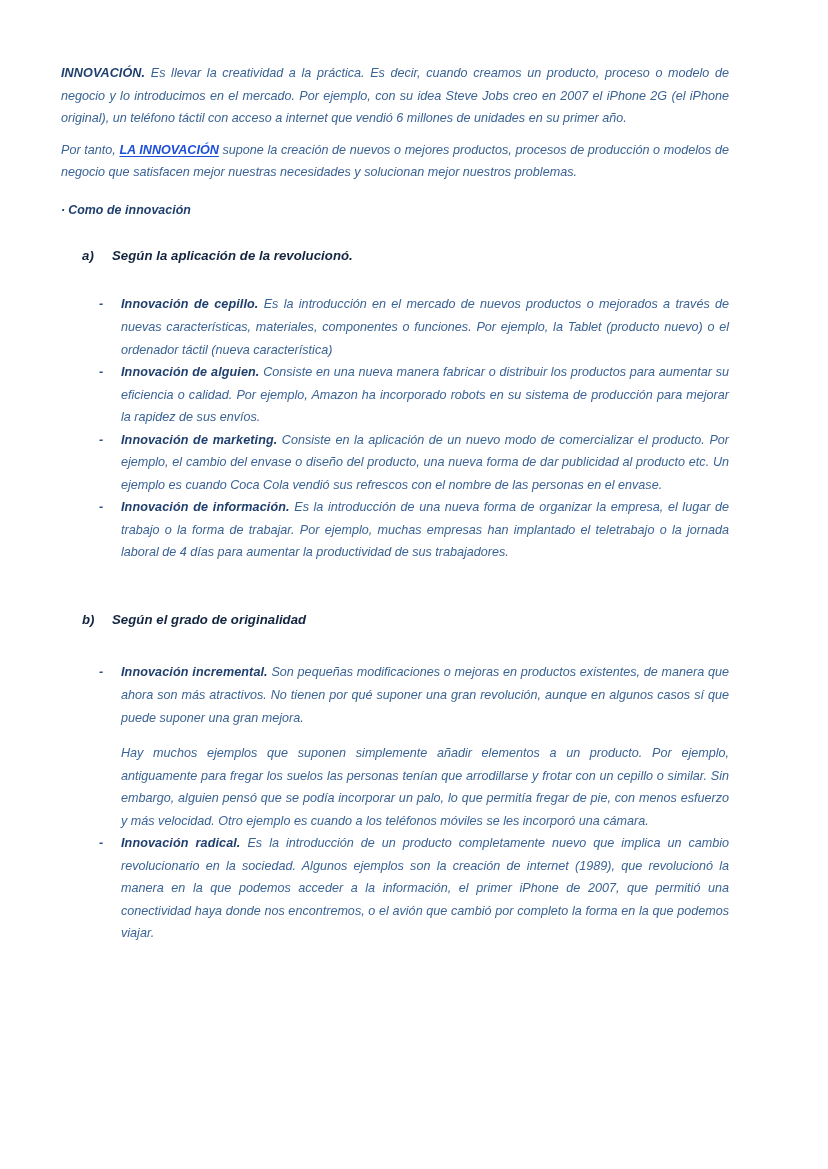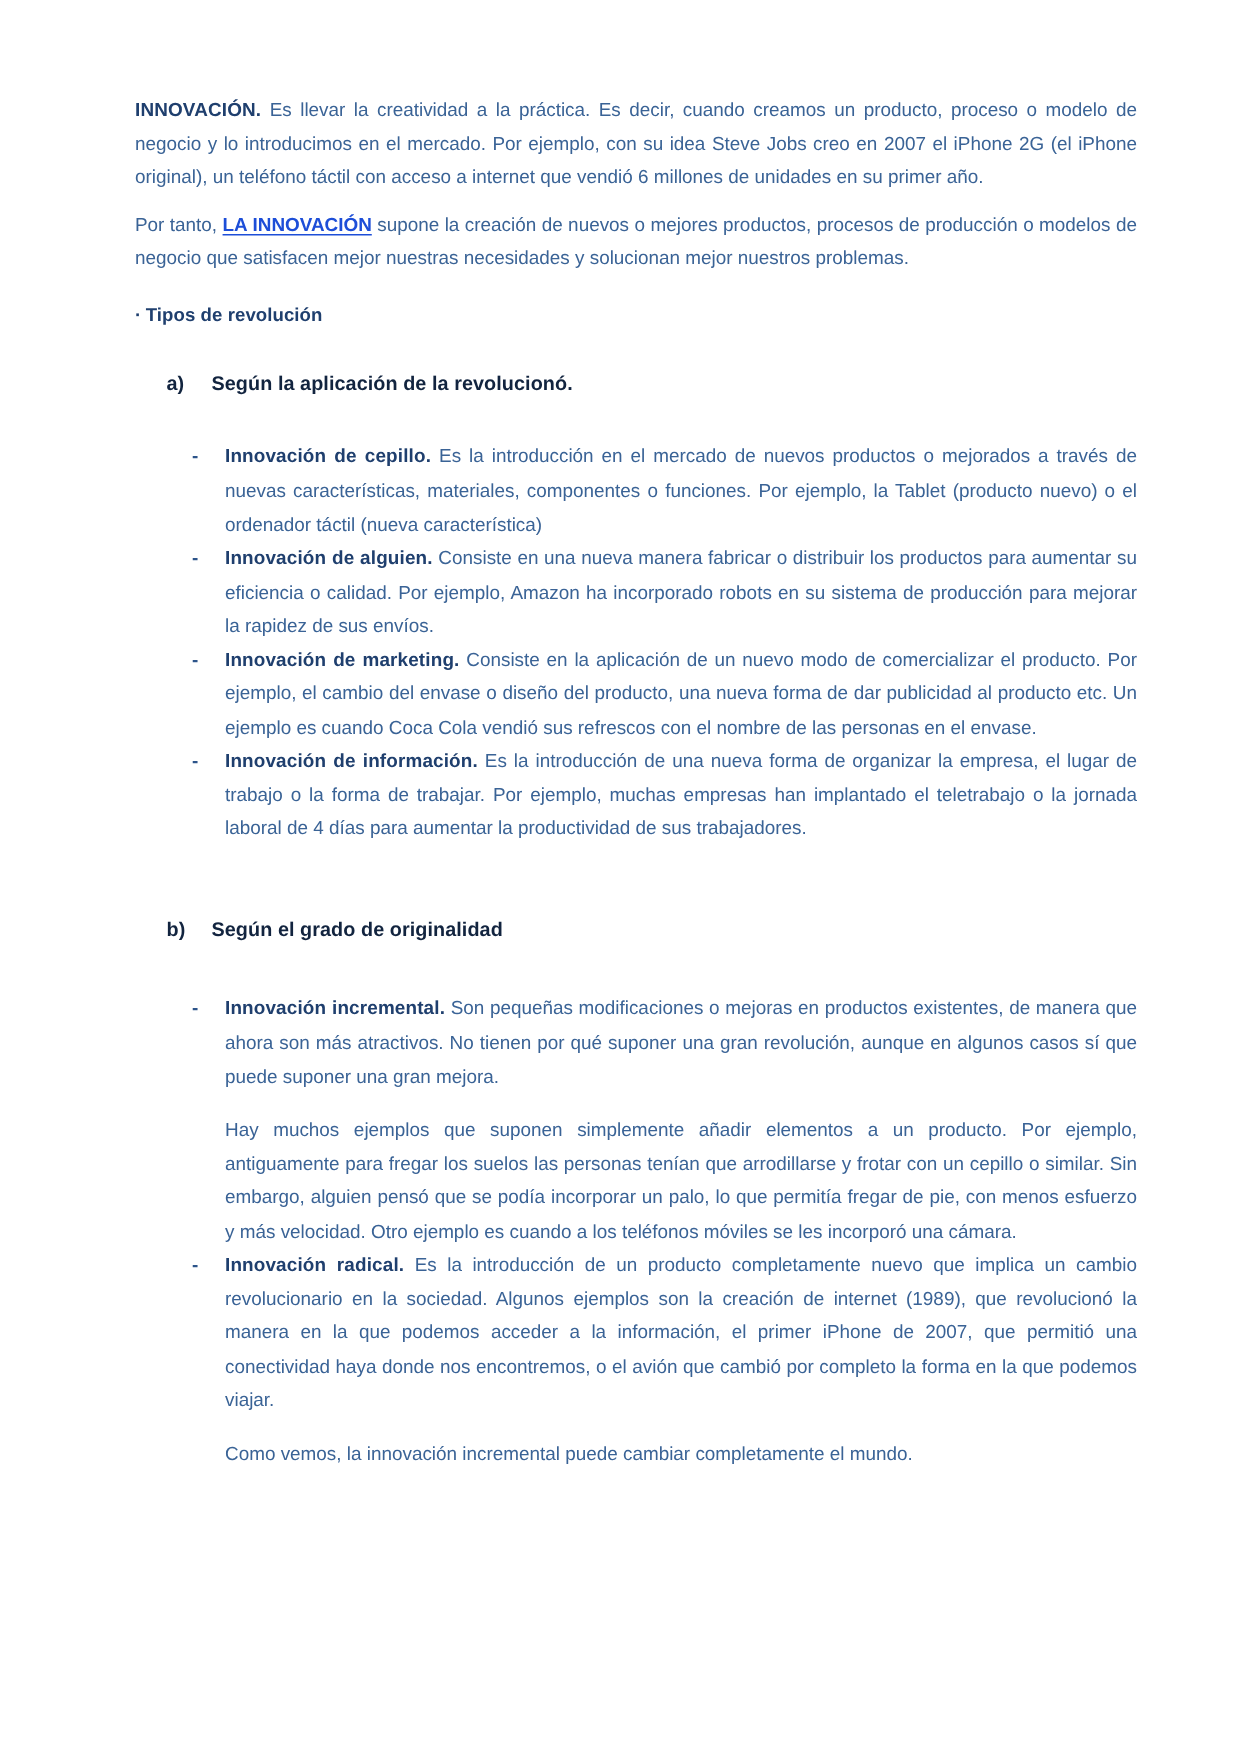--- a/index.html
+++ b/index.html
@@ -16,21 +16,22 @@
     font-family: "Liberation Sans", "DejaVu Sans", sans-serif;
     -webkit-font-smoothing: antialiased;
   }
 
   .page {
     position: relative;
     width: 828px;
     height: 1169px;
     background: #ffffff;
     box-sizing: border-box;
-    padding: 62px 78px 0 90px;
+    padding: 62px 78px 0 61px;
+    font-style: italic;
   }
 
   .doc-body {
     width: 668px;
     color: #3a6396;
     font-size: 12.6px;
     line-height: 1.79;
     text-align: justify;
     text-justify: inter-word;
   }
@@ -127,21 +128,21 @@
 </head>
 <body>
 
 <div class="page">
   <div class="doc-body">
 
     <p class="para"><span class="lead-term">INNOVACIÓN.</span><span> Es llevar la creatividad a la práctica. Es decir, cuando creamos un producto, proceso o modelo de negocio y lo introducimos en el mercado. Por ejemplo, con su idea Steve Jobs creo en 2007 el iPhone 2G (el iPhone original), un teléfono táctil con acceso a internet que vendió 6 millones de unidades en su primer año.</span></p>
 
     <p class="para"><span>Por tanto, </span><span class="underline-term">LA INNOVACIÓN</span><span> supone la creación de nuevos o mejores productos, procesos de producción o modelos de negocio que satisfacen mejor nuestras necesidades y solucionan mejor nuestros problemas.</span></p>
 
-    <p class="topic-line"><span class="topic-dot">·</span><span>Tipos de revolución</span></p>
+    <p class="topic-line"><span class="topic-dot">·</span><span>Como de innovación</span></p>
 
     <div class="section-head">
       <span class="marker">a)</span>
       <span class="head-text">Según la aplicación de la revolucionó.</span>
     </div>
 
     <ul class="dash-list">
       <li class="dash-item">
         <span class="dash">-</span>
         <span class="item-body"><span class="lead-term">Innovación de cepillo.</span><span> Es la introducción en el mercado de nuevos productos o mejorados a través de nuevas características, materiales, componentes o funciones. Por ejemplo, la Tablet (producto nuevo) o el ordenador táctil (nueva característica)</span></span>
@@ -170,19 +171,18 @@
         <span class="dash">-</span>
         <span class="item-body">
           <span><span class="lead-term">Innovación incremental.</span><span>  Son pequeñas modificaciones o mejoras en productos existentes, de manera que ahora son más atractivos. No tienen por qué suponer una gran revolución, aunque en algunos casos sí que puede suponer una gran mejora.</span></span>
           <p class="sub-para">Hay muchos ejemplos que suponen simplemente añadir elementos a un producto. Por ejemplo, antiguamente para fregar los suelos las personas tenían que arrodillarse y frotar con un cepillo o similar. Sin embargo, alguien pensó que se podía incorporar un palo, lo que permitía fregar de pie, con menos esfuerzo y más velocidad. Otro ejemplo es cuando a los teléfonos móviles se les incorporó una cámara.</p>
         </span>
       </li>
       <li class="dash-item">
         <span class="dash">-</span>
         <span class="item-body">
           <span><span class="lead-term">Innovación radical.</span><span> Es la introducción de un producto completamente nuevo que implica un cambio revolucionario en la sociedad. Algunos ejemplos son la creación de internet (1989), que revolucionó la manera en la que podemos acceder a la información, el primer iPhone de 2007, que permitió una conectividad haya donde nos encontremos, o el avión que cambió por completo la forma en la que podemos viajar.</span></span>
-          <p class="sub-para">Como vemos, la innovación incremental puede cambiar completamente el mundo.</p>
         </span>
       </li>
     </ul>
 
   </div>
 </div>
 
 </body></html>

